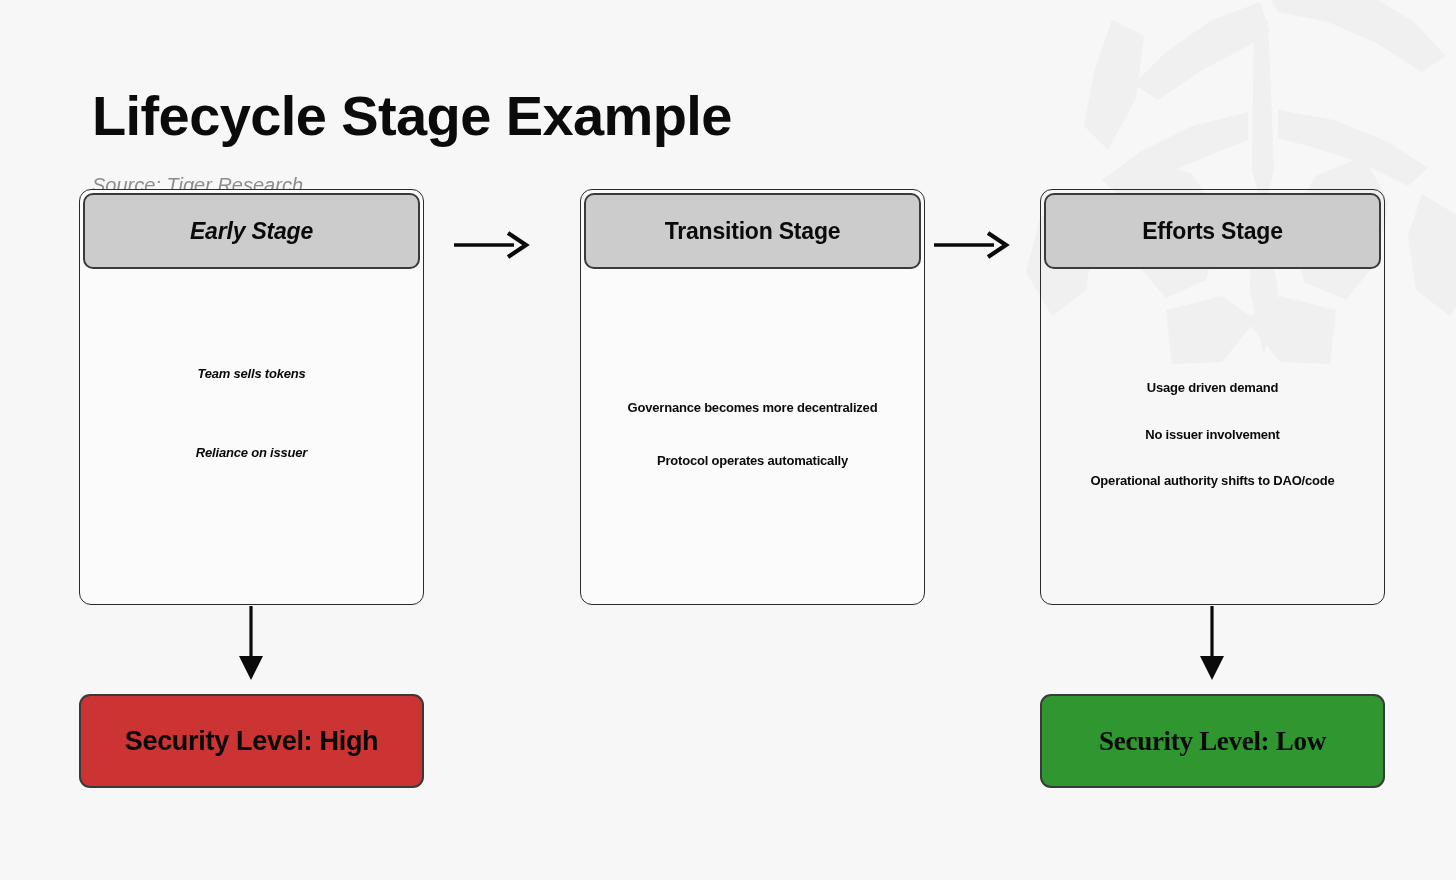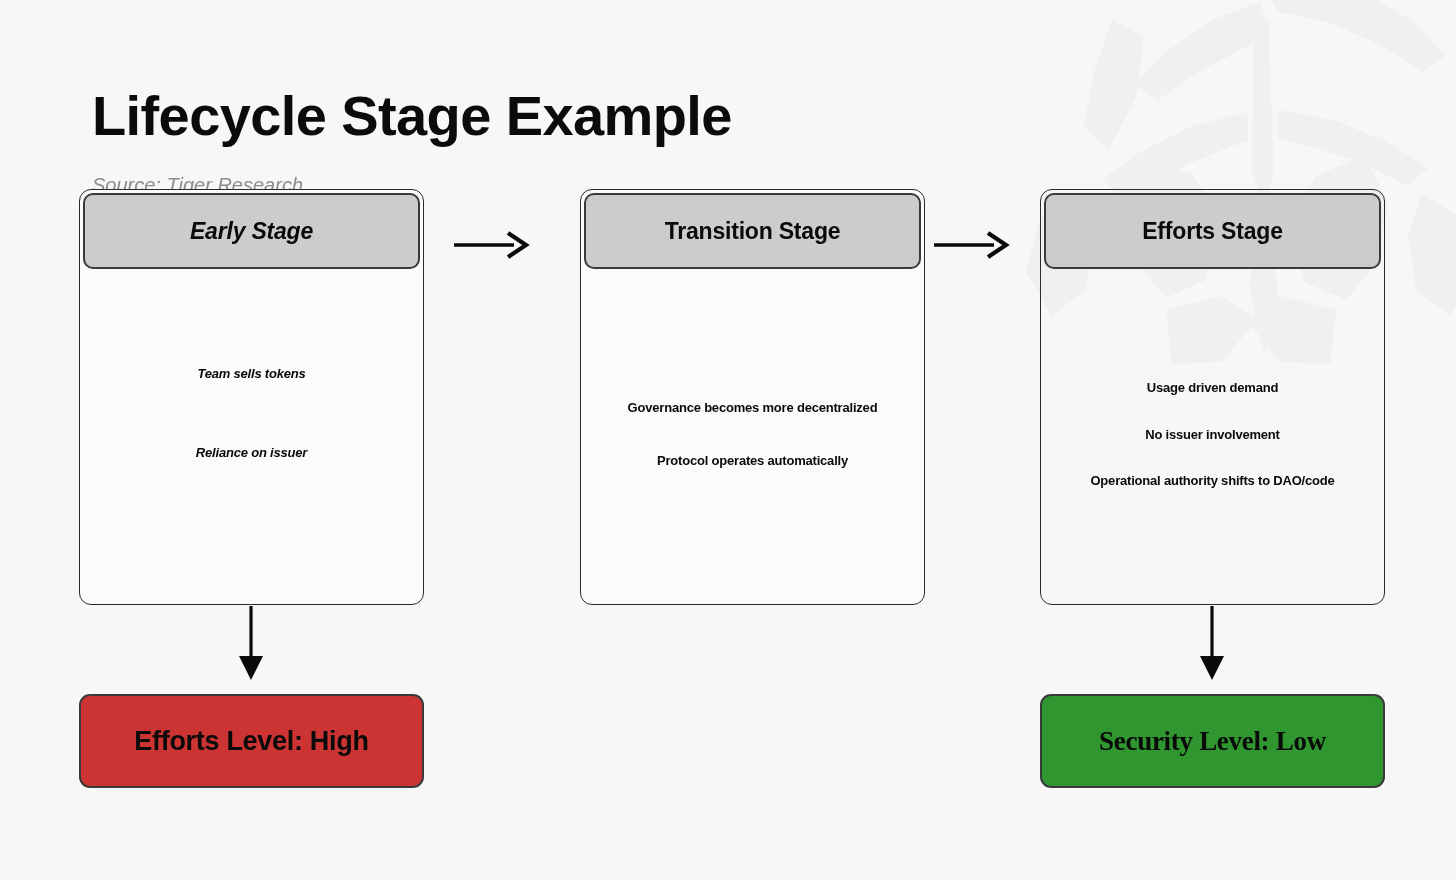--- a/index.html
+++ b/index.html
@@ -233,18 +233,18 @@
   <line x1="17" y1="0" x2="17" y2="58" stroke="#0a0a0a" stroke-width="3.2" stroke-linecap="butt"></line>
   <polygon points="17,74 5,50 29,50" fill="#0a0a0a"></polygon>
 </svg>
 
 <svg class="v-arrow varrow-1" viewBox="0 0 34 76" aria-hidden="true">
   <line x1="17" y1="0" x2="17" y2="58" stroke="#0a0a0a" stroke-width="3.2" stroke-linecap="butt"></line>
   <polygon points="17,74 5,50 29,50" fill="#0a0a0a"></polygon>
 </svg>
 
 <div class="badge badge-0" style="background: rgb(204, 51, 51);">
-  <span class="badge-label">Efforts Level: High</span>
+  <span class="badge-label">Security Level: High</span>
 </div>
 
 <div class="badge badge-1" style="background: rgb(47, 150, 48); font-family: Liberation Serif, serif;">
   <span class="badge-label">Security Level: Low</span>
 </div>
 
 </body></html>

